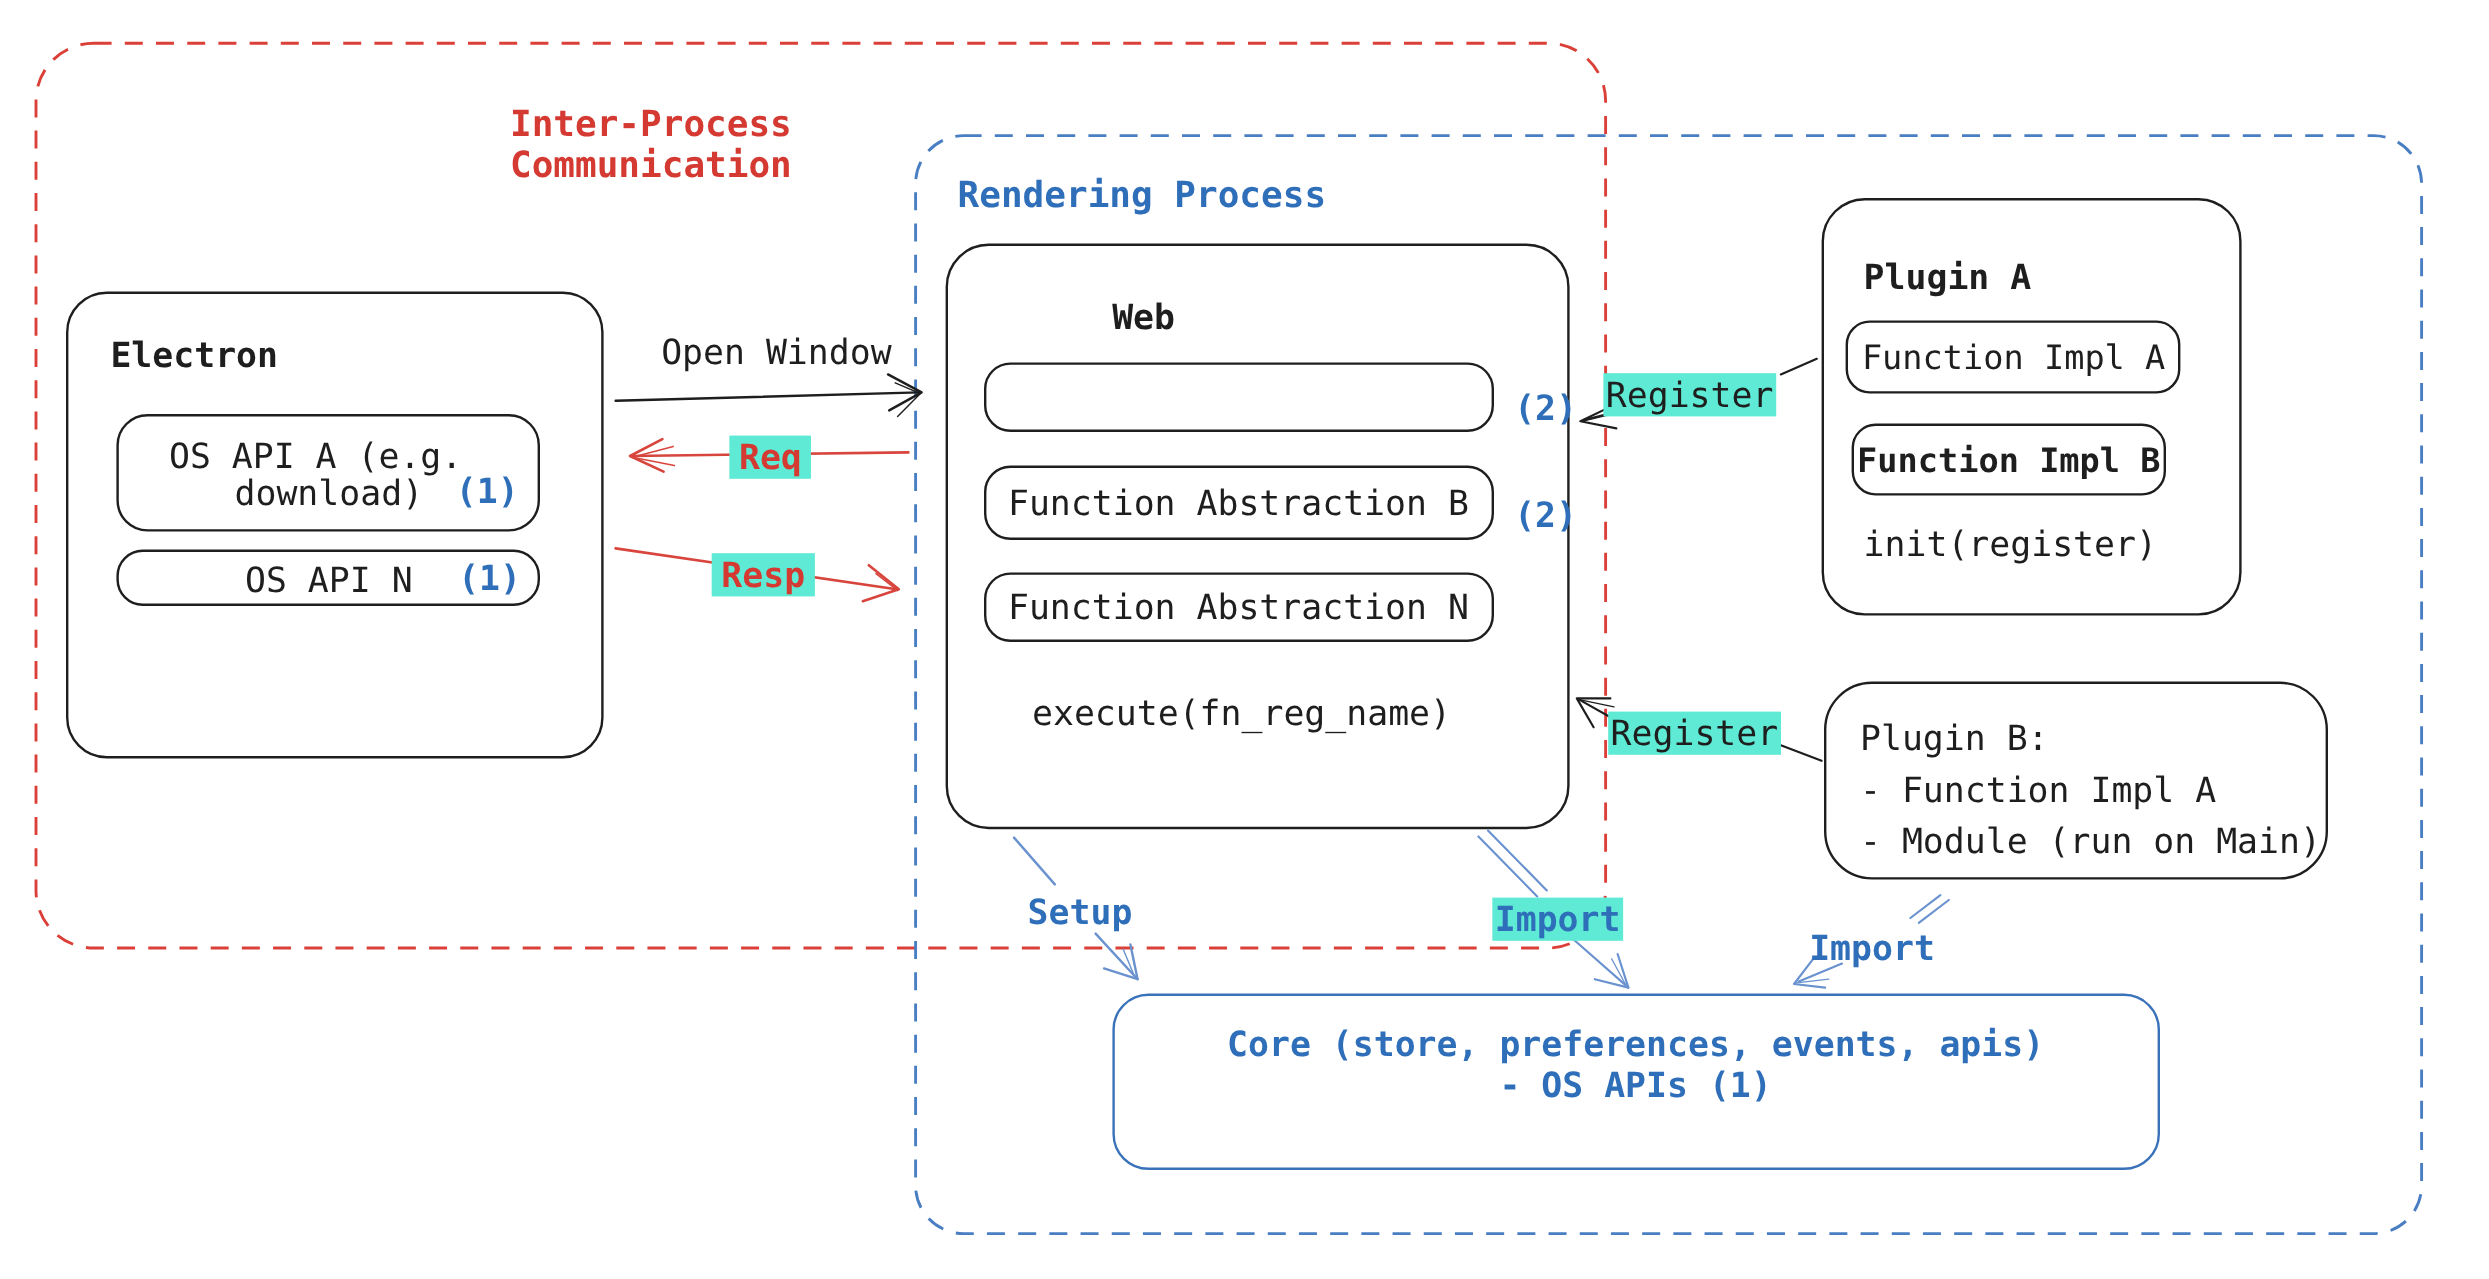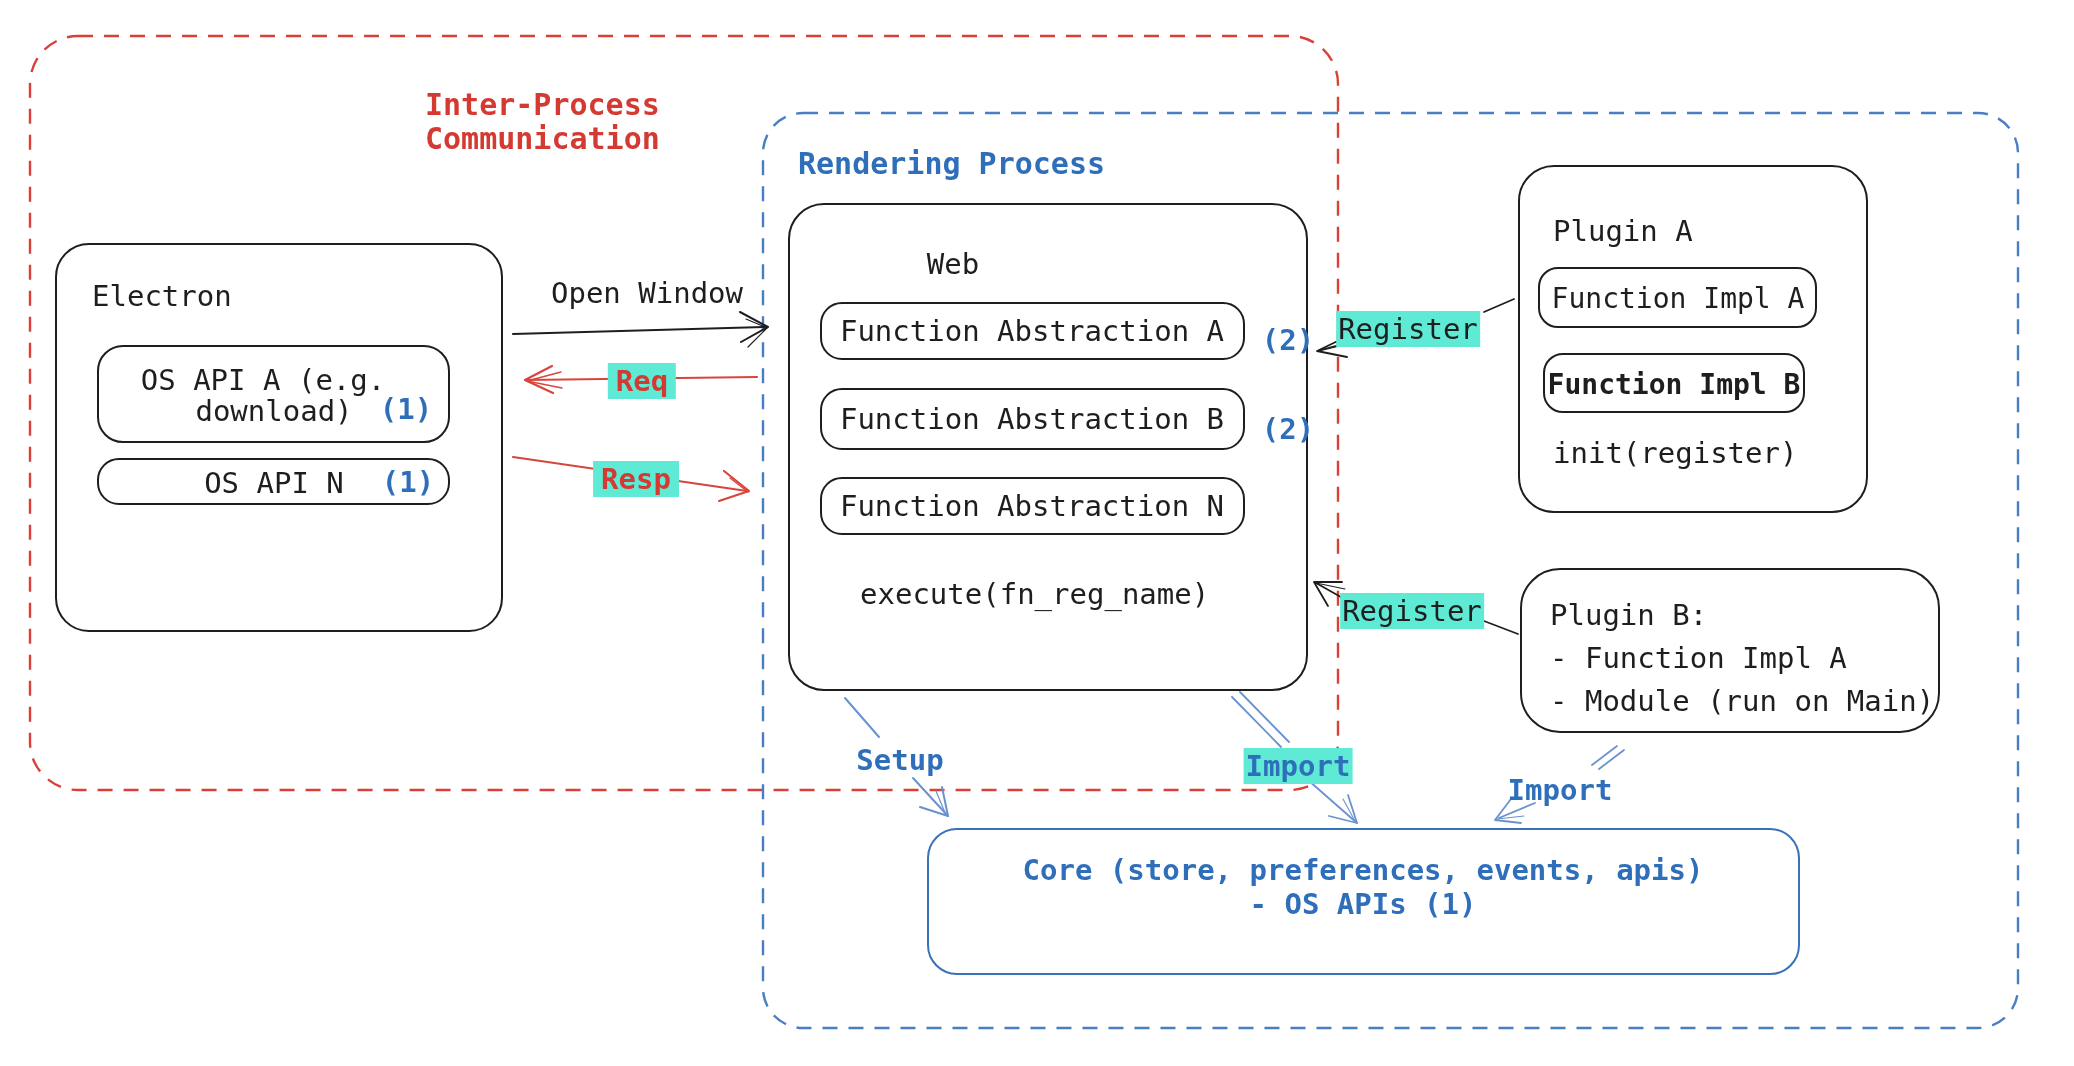--- a/index.html
+++ b/index.html
@@ -11,21 +11,21 @@
   svg.layer{position:absolute;left:0;top:0;z-index:0;}
   svg.arrows{z-index:2;}
   .box{position:absolute;border:2px solid #1e1e1e;background:#ffffff;box-sizing:border-box;z-index:1;}
   .blue-box{border-color:#3a72ba;}
   .lbl{position:absolute;white-space:nowrap;z-index:3;transform:translate(-50%,-50%);}
   .lbl.left{transform:translate(0,-50%);}
   .red-t{color:#d43a32;font-weight:bold;}
   .blue-t{color:#2f6fba;font-weight:bold;}
   .badge{color:#2f6fba;font-weight:bold;z-index:3;}
   .mask{background:#5eead4;padding:1px 8px;}
-  .title{font-weight:normal;}
+  .title{font-weight:bold;}
 </style>
 </head>
 <body>
 
 <div class="canvas">
 
   <svg class="layer" width="2074" height="1066">
     <rect x="30" y="36" width="1308" height="754" rx="48" fill="none" stroke="#db4038" stroke-width="2.4" stroke-dasharray="15 11"></rect>
     <rect x="763" y="113" width="1255" height="915" rx="40" fill="none" stroke="#4a7ec2" stroke-width="2.4" stroke-dasharray="15 11"></rect>
   </svg>
@@ -110,21 +110,20 @@
   <div class="lbl left blue-t" style="left:798px;top:163px;font-size:30px;">Rendering Process</div>
 
   <div class="lbl left title" style="left:92px;top:296px;text-align:right;">Electron</div>
   <div class="lbl" style="left:263px;top:380px;">OS API A (e.g.</div>
   <div class="lbl" style="left:274px;top:411px;">download)</div>
   <div class="lbl badge" style="left:406px;top:409px;">(1)</div>
   <div class="lbl" style="left:274px;top:483px;">OS API N</div>
   <div class="lbl badge" style="left:408px;top:482px;">(1)</div>
 
   <div class="lbl title" style="left:953px;top:264px;">Web</div>
-  <div class="lbl" style="left:1032px;top:331px;">Function Abstraction A</div>
   <div class="lbl badge" style="left:1288px;top:340px;">(2)</div>
   <div class="lbl" style="left:1032px;top:419px;">Function Abstraction B</div>
   <div class="lbl badge" style="left:1288px;top:429px;">(2)</div>
   <div class="lbl" style="left:1032px;top:506px;">Function Abstraction N</div>
   <div class="lbl left" style="left:860px;top:594px;">execute(fn_reg_name)</div>
 
   <div class="lbl left title" style="left:1553px;top:231px;">Plugin A</div>
   <div class="lbl" style="left:1678px;top:298px;font-size:28px;">Function Impl A</div>
   <div class="lbl" style="left:1674px;top:384px;font-size:28px;font-weight:bold;">Function Impl B</div>
   <div class="lbl left" style="left:1553px;top:453px;">init(register)</div>

